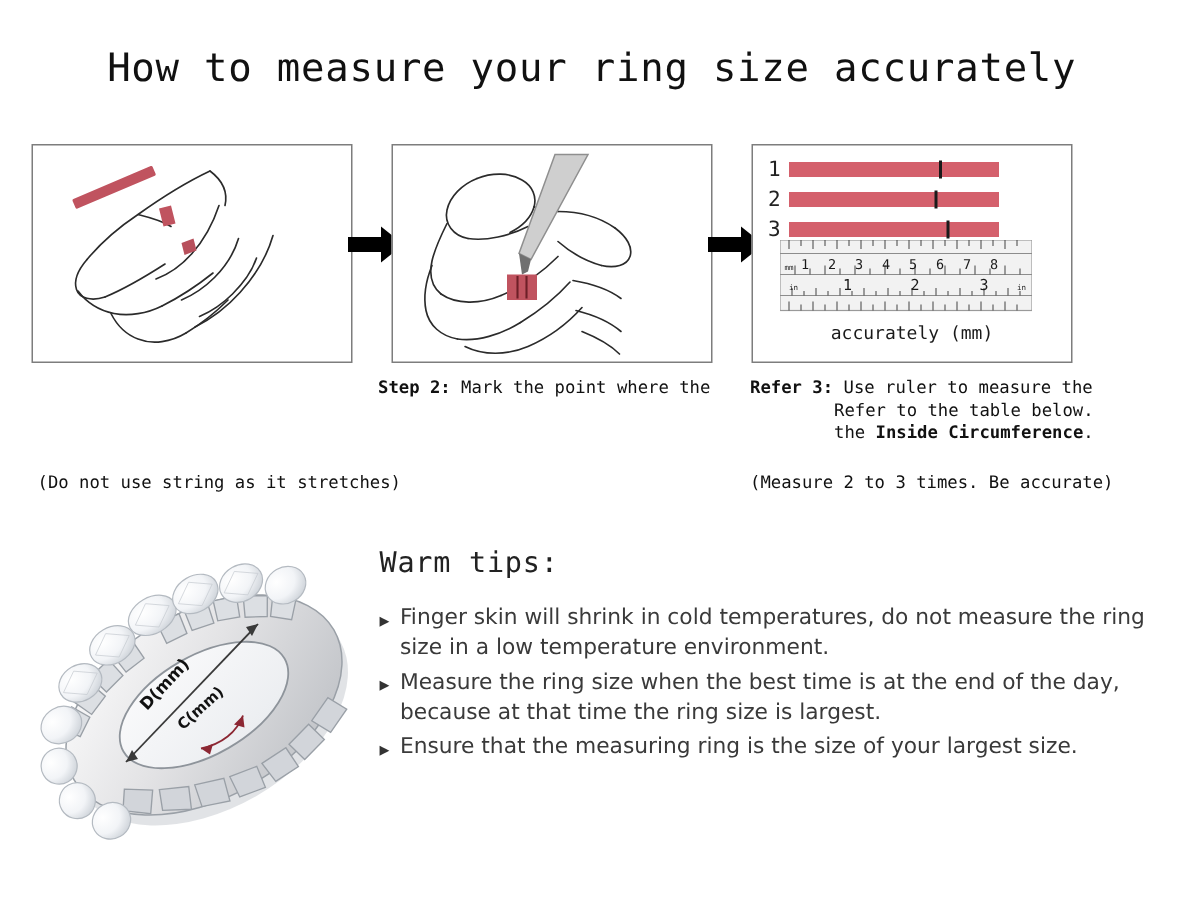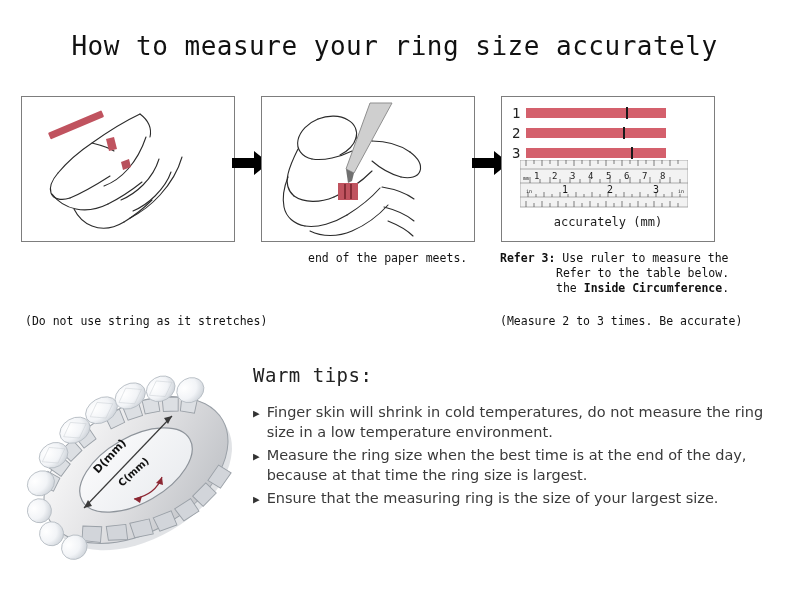--- a/index.html
+++ b/index.html
@@ -292,21 +292,22 @@
         <text x="158" y="33" font-size="5">in</text>
       </g>
     </svg>
 
     <div class="mm-label" style="top:118px;">accurately (mm)</div>
   </div>
 
   <div class="note" id="note1">(Do not use string as it stretches)</div>
 
   <div class="caption" id="cap2">
-    <span class="cap-l2">end of the paper meets.</span>
+    <span class="cap-l1"><b>Step 2:</b>
+      <span>Mark the point where the</span></span>
   </div>
 
   <div class="caption" id="cap3">
     <span class="cap-l1"><b>Refer 3:</b>
       <span>Use ruler to measure the</span></span>
     <span class="cap-l2">Refer to the table below.</span>
     <span class="cap-l2">the <b>Inside Circumference</b>.</span>
   </div>
   <div class="note" id="note3">(Measure 2 to 3 times. Be accurate)</div>
 

